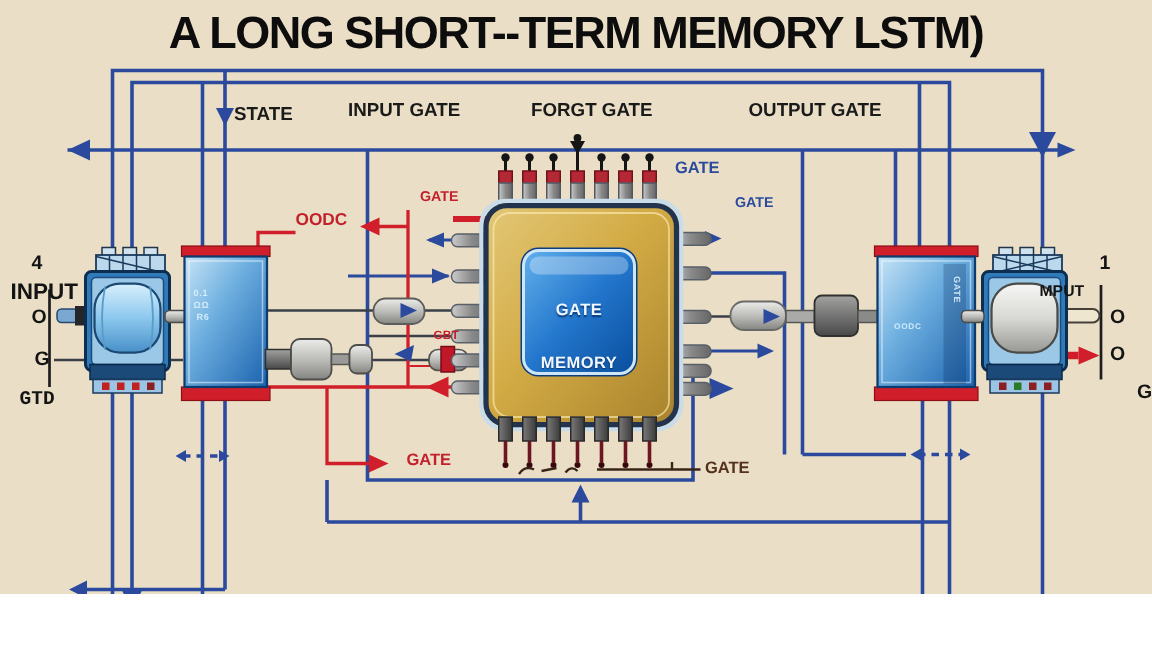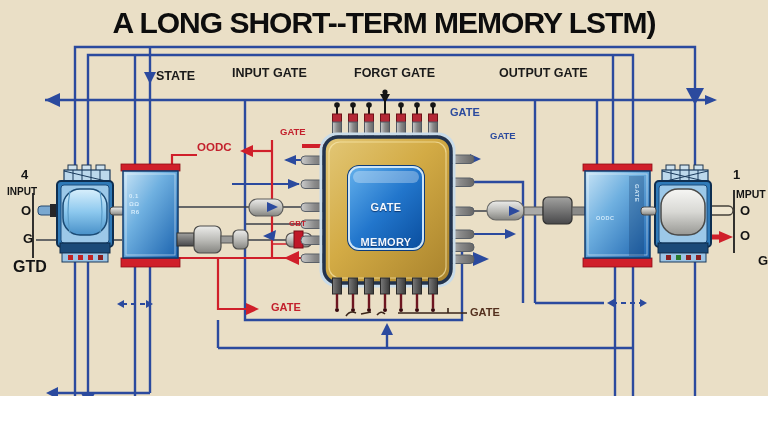--- a/index.html
+++ b/index.html
@@ -347,27 +347,27 @@
 
   <div class="lbl sec" style="left:156px;top:69px;">STATE</div>
   <div class="lbl sec" style="left:232px;top:66px;">INPUT GATE</div>
   <div class="lbl sec" style="left:354px;top:66px;text-align:right;">FORGT GATE</div>
   <div class="lbl sec" style="left:499px;top:66px;text-align:right;">OUTPUT GATE</div>
 
   <div class="lbl chipword" style="left:349px;top:188px;width:74px;margin-top:48px;">MEMORY</div>
   <div class="lbl chipword" style="left:349px;top:201px;width:74px;">GATE</div>
 
   <div class="lbl term" style="left:21px;top:167px;font-size:13px;">4</div>
-  <div class="lbl term" style="left:7px;top:186px;font-size:10px;">INPUT</div>
+  <div class="lbl term" style="left:7px;top:186px;font-size:15px;">INPUT</div>
   <div class="lbl term" style="left:21px;top:203px;font-size:13px;">O</div>
   <div class="lbl term" style="left:23px;top:231px;font-size:13px;">G</div>
-  <div class="lbl term" style="left:13px;top:258px;font-size:16px;">GTD</div>
+  <div class="lbl term" style="left:13px;top:258px;font-size:13px;font-family:Liberation Mono, monospace;">GTD</div>
 
   <div class="lbl term" style="left:733px;top:167px;font-size:13px;">1</div>
-  <div class="lbl term" style="left:736px;top:188px;font-size:10.5px;">MPUT</div>
+  <div class="lbl term" style="left:693px;top:188px;font-size:10.5px;">MPUT</div>
   <div class="lbl term" style="left:740px;top:203px;font-size:13px;">O</div>
   <div class="lbl term" style="left:740px;top:228px;font-size:13px;">O</div>
   <div class="lbl term" style="left:758px;top:253px;font-size:13px;">GIT</div>
 
   <div class="lbl red" style="left:197px;top:141px;font-size:11.5px;">OODC</div>
   <div class="lbl red" style="left:280px;top:126px;font-size:9.5px;">GATE</div>
   <div class="lbl red" style="left:289px;top:219px;font-size:8px;">GBT</div>
   <div class="lbl red" style="left:271px;top:301px;font-size:11px;">GATE</div>
   <div class="lbl blue" style="left:450px;top:106px;font-size:11px;">GATE</div>
   <div class="lbl blue" style="left:490px;top:130px;font-size:9.5px;">GATE</div>

